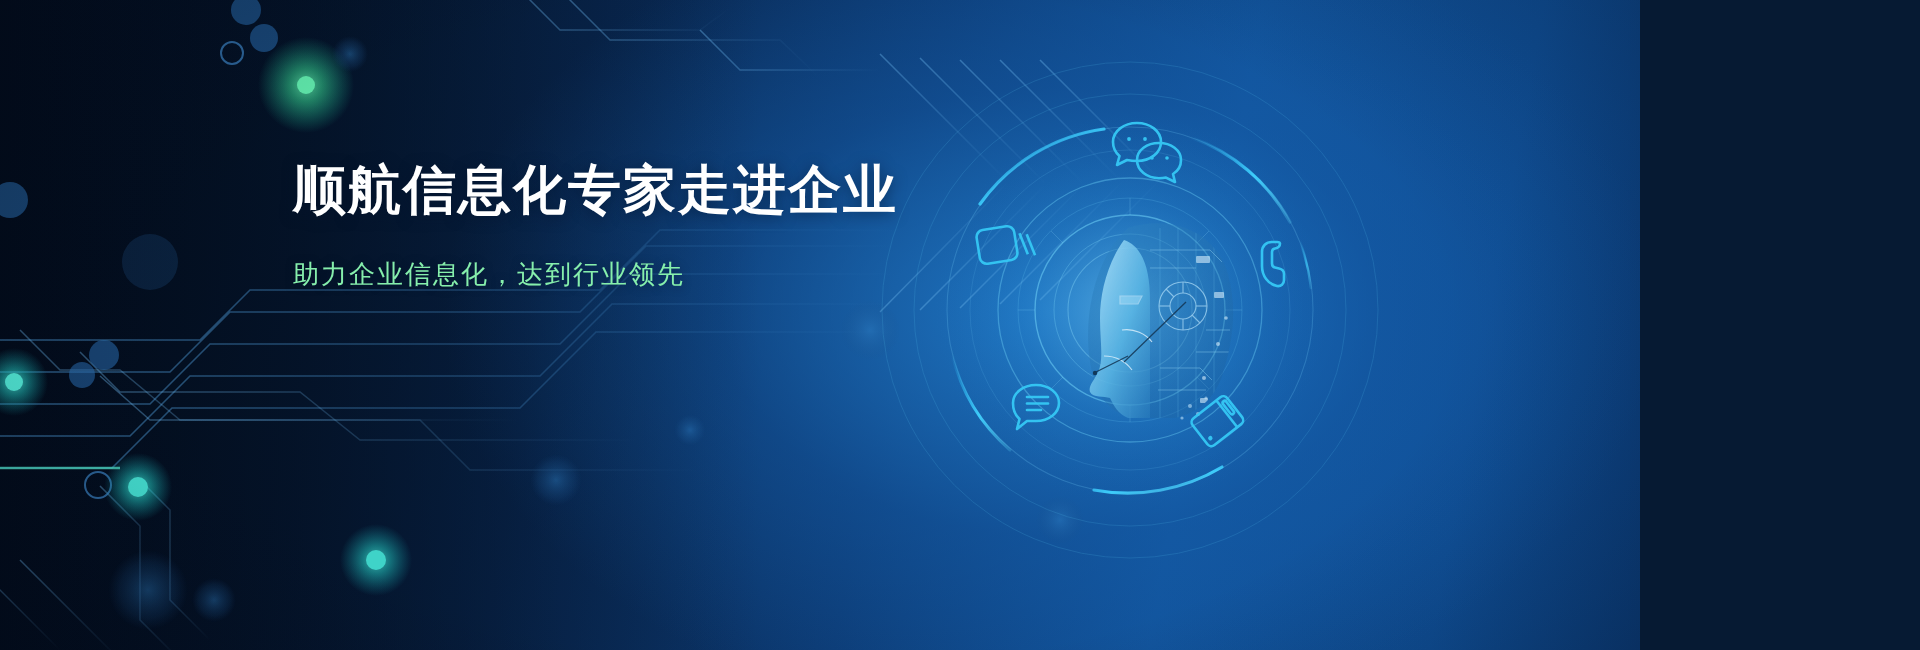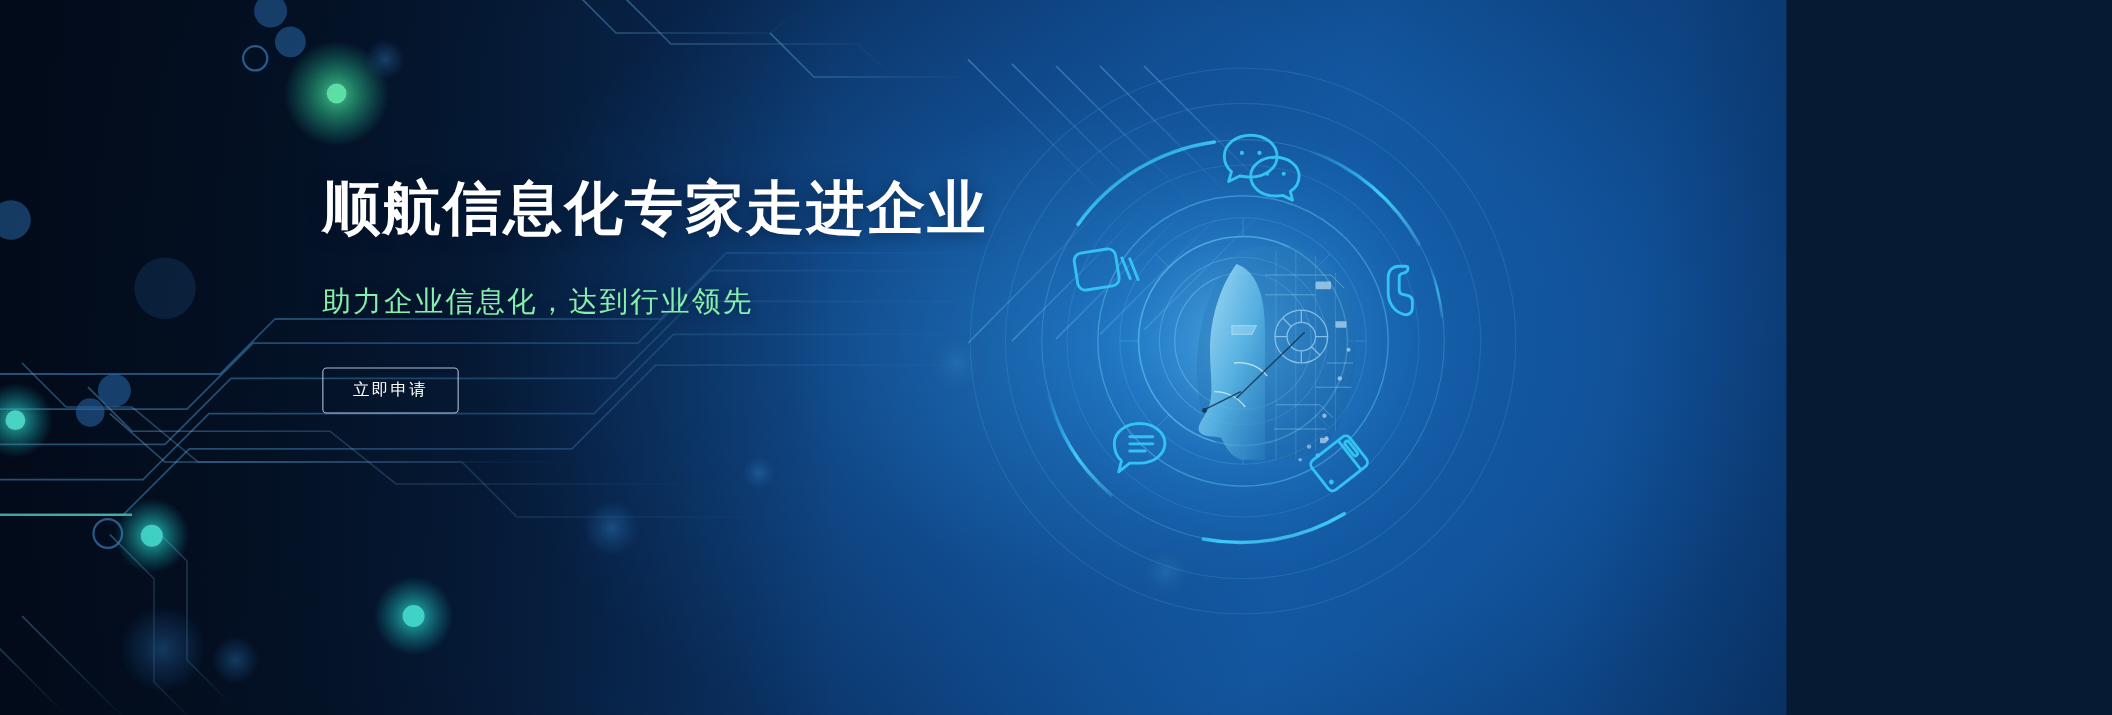--- a/index.html
+++ b/index.html
@@ -8,20 +8,21 @@
 
   .banner{
     position:relative;
     width:1624px;height:650px;
     overflow:hidden;
     background:
       radial-gradient(ellipse 900px 620px at 66% 46%, rgba(24,110,190,0.95) 0%, rgba(17,86,158,0.55) 42%, rgba(9,48,100,0.0) 75%),
       radial-gradient(ellipse 1200px 900px at 88% 50%, rgba(17,92,168,0.75) 0%, rgba(10,52,108,0.2) 60%, rgba(6,28,66,0) 85%),
       linear-gradient(100deg, #04142b 0%, #05182f 16%, #072murky 16%, #072banner 16%, #08254c 38%, #0d3f7f 58%, #12579f 76%, #0f4d93 92%, #0c3f7d 100%);
     background-color:#083059;
+    padding-left:16px;
   }
   
   .base-gradient{
     position:absolute;inset:0;
     background:linear-gradient(100deg,#04142b 0%,#051a32 14%,#08254c 34%,#0c3a73 54%,#11539b 72%,#0f4e95 88%,#0b3b76 100%);
   }
   .glow-center{
     position:absolute;inset:0;
     background:radial-gradient(ellipse 820px 560px at 64% 48%, rgba(34,126,205,0.85) 0%, rgba(22,95,172,0.45) 40%, rgba(10,50,104,0) 74%);
   }
@@ -351,16 +352,15 @@
       <circle cx="1130" cy="310" r="216"></circle>
       <circle cx="1130" cy="310" r="248"></circle>
     </g>
   </svg>
 
   <div class="vignette"></div>
 
   <div class="content">
     <h1 class="headline">顺航信息化专家走进企业</h1>
     <p class="subtitle">助力企业信息化，达到行业领先</p>
-    <button class="cta">立即申请</button>
   </div>
 
 </div>
 
 </body></html>

